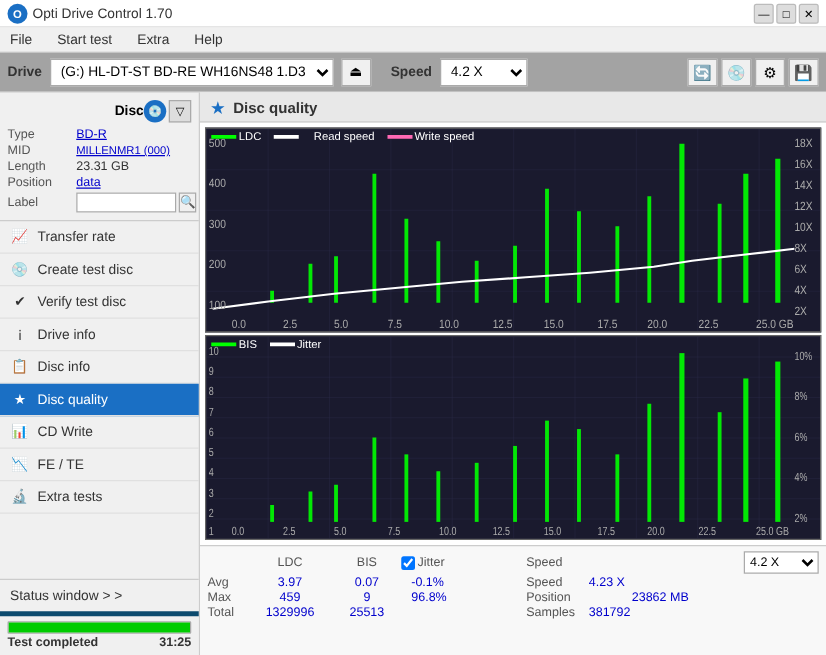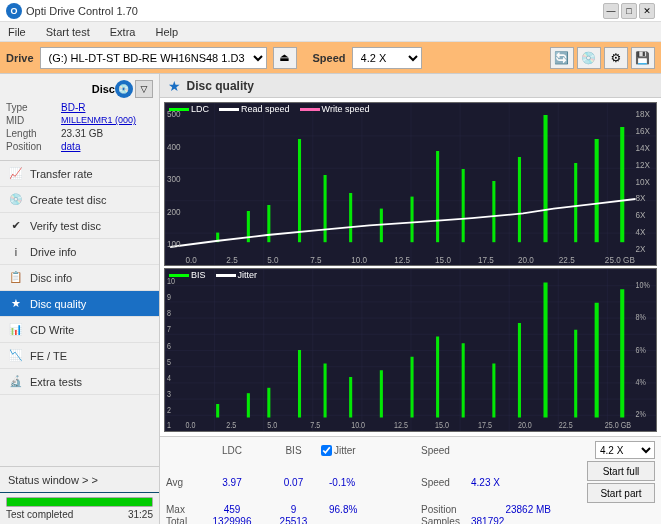--- a/index.html
+++ b/index.html
@@ -11,21 +11,21 @@
     .titlebar-icon { width: 16px; height: 16px; background: #1a6fc4; border-radius: 50%; display: flex; align-items: center; justify-content: center; color: white; font-size: 9px; font-weight: bold; }
     .titlebar-title { font-size: 11px; color: #333; }
     .titlebar-controls { display: flex; gap: 2px; }
     .titlebar-btn { width: 16px; height: 16px; background: #ddd; border: 1px solid #bbb; border-radius: 2px; cursor: pointer; font-size: 9px; display: flex; align-items: center; justify-content: center; }
 
     
     .menubar { background: #f0f0f0; height: 20px; display: flex; align-items: center; padding: 0 4px; border-bottom: 1px solid #ddd; gap: 12px; }
     .menubar-item { font-size: 11px; color: #333; cursor: pointer; padding: 1px 4px; }
 
     
-    .drivebar { background: #fdba74; height: 32px; display: flex; align-items: center; padding: 0 6px; border-bottom: 1px solid #ccc; gap: 6px; }
+    .drivebar { background: #a3a3a3; height: 32px; display: flex; align-items: center; padding: 0 6px; border-bottom: 1px solid #ccc; gap: 6px; }
     .drive-label { font-size: 11px; color: #333; font-weight: bold; }
     .drive-select { height: 22px; font-size: 11px; border: 1px solid #aaa; background: white; padding: 0 4px; min-width: 200px; }
     .eject-btn { width: 24px; height: 22px; background: #f0f0f0; border: 1px solid #aaa; cursor: pointer; display: flex; align-items: center; justify-content: center; }
     .speed-label { font-size: 11px; color: #333; font-weight: bold; margin-left: 10px; }
     .speed-select { height: 22px; font-size: 11px; border: 1px solid #aaa; background: white; padding: 0 4px; width: 70px; }
     .toolbar-icons { display: flex; gap: 3px; margin-left: auto; }
     .toolbar-icon-btn { width: 24px; height: 22px; background: #f0f0f0; border: 1px solid #aaa; cursor: pointer; display: flex; align-items: center; justify-content: center; font-size: 12px; }
 
     
     .main { display: flex; height: calc(524px - 22px - 20px - 32px); }
@@ -43,21 +43,21 @@
     .label-btn { width: 18px; height: 16px; background: #f0f0f0; border: 1px solid #aaa; cursor: pointer; margin-left: 2px; font-size: 10px; display: flex; align-items: center; justify-content: center; }
 
     .nav-items { flex: 1; }
     .nav-item { height: 26px; display: flex; align-items: center; padding: 0 8px; cursor: pointer; font-size: 11px; color: #333; border-bottom: 1px solid #e0e0e0; gap: 6px; }
     .nav-item.active { background: #1a6fc4; color: white; }
     .nav-item-icon { width: 16px; height: 16px; display: flex; align-items: center; justify-content: center; font-size: 11px; flex-shrink: 0; }
 
     .status-window-btn { height: 26px; display: flex; align-items: center; padding: 0 8px; cursor: pointer; font-size: 11px; color: #333; border-top: 1px solid #ccc; background: #f0f0f0; }
 
     
-    .progress-area { padding: 4px 6px; border-top: 1px solid #0c4a6e; background: #f0f0f0; }
+    .progress-area { padding: 4px 6px; border-top: 4px solid #0c4a6e; background: #f0f0f0; font-weight: bold; }
     .progress-bar-bg { background: #ddd; height: 10px; border: 1px solid #aaa; border-radius: 1px; }
     .progress-bar-fill { background: #00cc00; height: 100%; width: 100%; }
 
     
     .content { flex: 1; display: flex; flex-direction: column; background: #fff; }
     .content-header { background: #e8e8e8; height: 24px; display: flex; align-items: center; padding: 0 8px; border-bottom: 1px solid #ccc; gap: 6px; }
     .content-header-icon { color: #1a6fc4; font-size: 14px; }
     .content-header-title { font-size: 12px; font-weight: bold; color: #333; }
 
     
@@ -126,20 +126,25 @@
         <span class="disc-val" style="font-size:9px;">MILLENMR1 (000)</span>
       </div>
       <div class="disc-row">
         <span class="disc-key">Length</span>
         <span class="disc-val-black">23.31 GB</span>
       </div>
       <div class="disc-row">
         <span class="disc-key">Position</span>
         <span class="disc-val">data</span>
       </div>
+      <div class="label-row">
+        <span class="disc-key">Label</span>
+        <input class="label-input" type="text" style="">
+        <div class="label-btn">🔍</div>
+      </div>
     </div>
 
     <div class="nav-items">
       <div class="nav-item">
         <span class="nav-item-icon">📈</span>
         <span>Transfer rate</span>
       </div>
       <div class="nav-item">
         <span class="nav-item-icon">💿</span>
         <span>Create test disc</span>
@@ -198,21 +203,21 @@
 
     <div class="charts">
 
       <div style="flex:1;position:relative;border:1px solid #666;background:#1a1a2e;overflow:hidden;">
         
         <div style="display:flex;gap:10px;padding:1px 4px;align-items:center;position:absolute;top:0;left:0;z-index:2;">
           <div style="display:flex;align-items:center;gap:2px;">
             <div style="width:20px;height:3px;background:#00ff00;"></div>
             <span style="font-size:9px;color:#fff;">LDC</span>
           </div>
-          <div style="display:flex;align-items:center;gap:2px;">
+          <div style="display:flex;align-items:center;gap:12px;">
             <div style="width:20px;height:3px;background:#ffffff;"></div>
             <span style="font-size:9px;color:#fff;">Read speed</span>
           </div>
           <div style="display:flex;align-items:center;gap:2px;">
             <div style="width:20px;height:3px;background:#ff69b4;"></div>
             <span style="font-size:9px;color:#fff;">Write speed</span>
           </div>
         </div>
         <svg width="100%" height="100%" viewBox="0 0 480 135" preserveAspectRatio="none">
 
@@ -358,24 +363,20 @@
         </select>
       </div>
 
       <div style="display:flex;align-items:center;font-size:10px;margin-bottom:1px;">
         <div style="width:32px;color:#555;">Avg</div>
         <div style="width:68px;text-align:center;color:#0000cc;">3.97</div>
         <div style="width:55px;text-align:center;color:#0000cc;">0.07</div>
         <div style="width:100px;padding-left:8px;color:#0000cc;">-0.1%</div>
         <div style="width:50px;color:#555;">Speed</div>
         <div style="width:80px;color:#0000cc;">4.23 X</div>
-        <div style="display:flex;flex-direction:column;gap:2px;margin-left:auto;">
-          <button class="start-btn" style="height:20px;width:68px;background:#f0f0f0;border:1px solid #aaa;font-size:10px;cursor:pointer;">Start full</button>
-          <button class="start-btn" style="height:20px;width:68px;background:#f0f0f0;border:1px solid #aaa;font-size:10px;cursor:pointer;">Start part</button>
-        </div>
       </div>
 
       <div style="display:flex;align-items:center;font-size:10px;margin-bottom:1px;">
         <div style="width:32px;color:#555;">Max</div>
         <div style="width:68px;text-align:center;color:#0000cc;">459</div>
         <div style="width:55px;text-align:center;color:#0000cc;">9</div>
         <div style="width:100px;padding-left:8px;color:#0000cc;">96.8%</div>
         <div style="width:50px;color:#555;">Position</div>
         <div style="width:80px;color:#0000cc;text-align:right;">23862 MB</div>
       </div>

